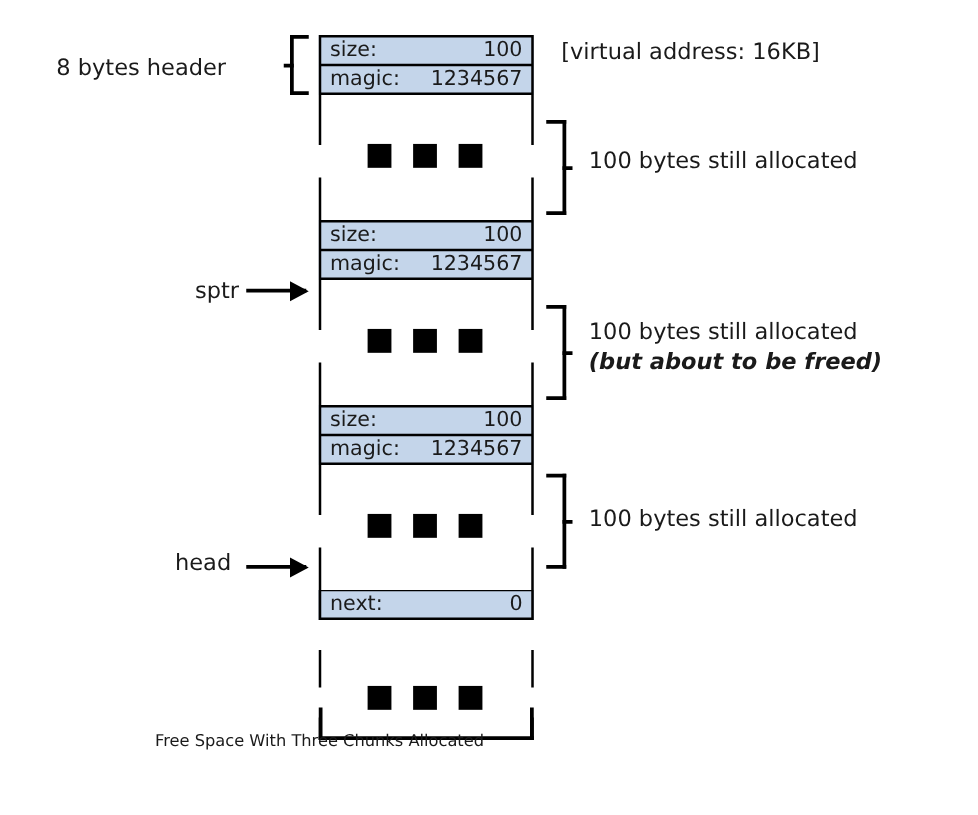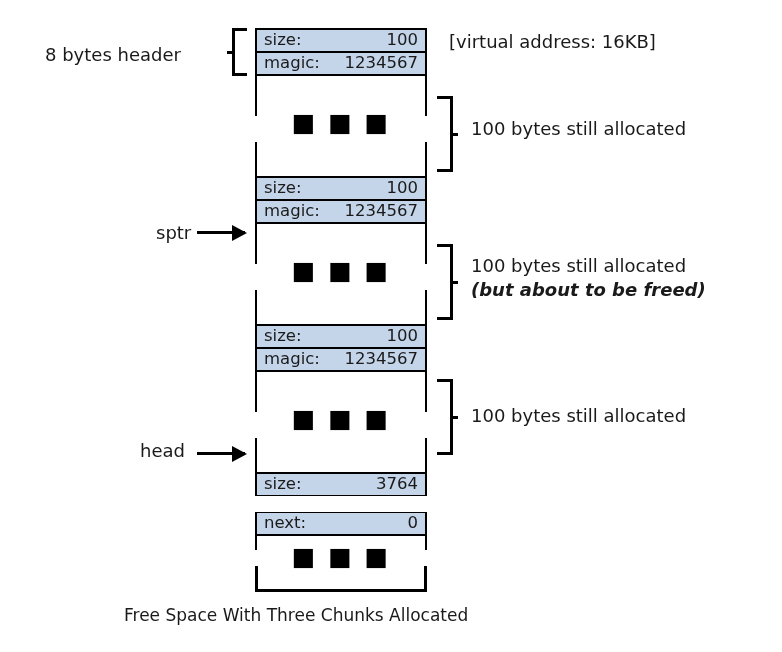--- a/index.html
+++ b/index.html
@@ -188,21 +188,21 @@
       <div class="rail right" style="top:0px;  height:40px;"></div>
       <div class="ellipsis" style="top:34px;">■ ■ ■</div>
       <div class="rail left" style="top:66px; height:34px;"></div>
       <div class="rail right" style="top:66px; height:34px;"></div>
     </div>
 
     <div class="hdr-row" style="top:444px;">
       <span class="k">size:</span>
       <span class="v">3764</span>
     </div>
-    <div class="hdr-row second" style="top:484px;">
+    <div class="hdr-row second" style="top:444px;">
       <span class="k">next:</span>
       <span class="v">0</span>
     </div>
 
     <div class="data-region" style="top:492px; height:72px;">
       <div class="rail left" style="top:0px;  height:30px;"></div>
       <div class="rail right" style="top:0px;  height:30px;"></div>
       <div class="ellipsis" style="top:24px;">■ ■ ■</div>
       <div class="rail left" style="top:54px; height:18px;"></div>
       <div class="rail right" style="top:54px; height:18px;"></div>
@@ -239,15 +239,15 @@
   <div class="label" style="left:156px; top:222px;">sptr</div>
 
   <div class="label" style="left:471px; top:255px;">100 bytes still allocated</div>
   <div class="label bold" style="left:471px; top:279px;font-style:italic;">(but about to be freed)</div>
 
   <div class="label" style="left:471px; top:405px;">100 bytes still allocated</div>
 
   <div class="label" style="left:140px; top:440px;">head</div>
 
 
-  <div class="label" style="left:124px; top:605px; font-size:17px;">Free Space With Three Chunks Allocated</div>
+  <div class="label" style="left:124px; top:586px; font-size:13px;">Free Space With Three Chunks Allocated</div>
 
 </div>
 
 </body></html>

